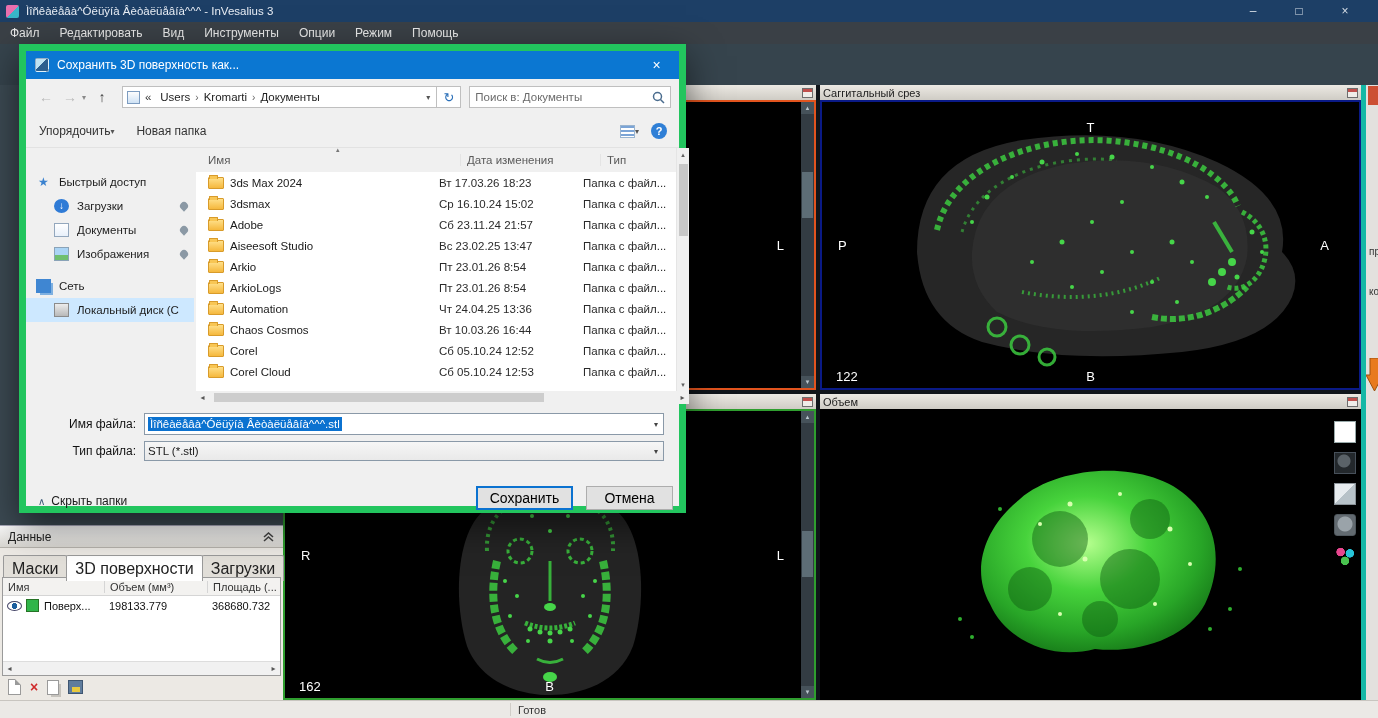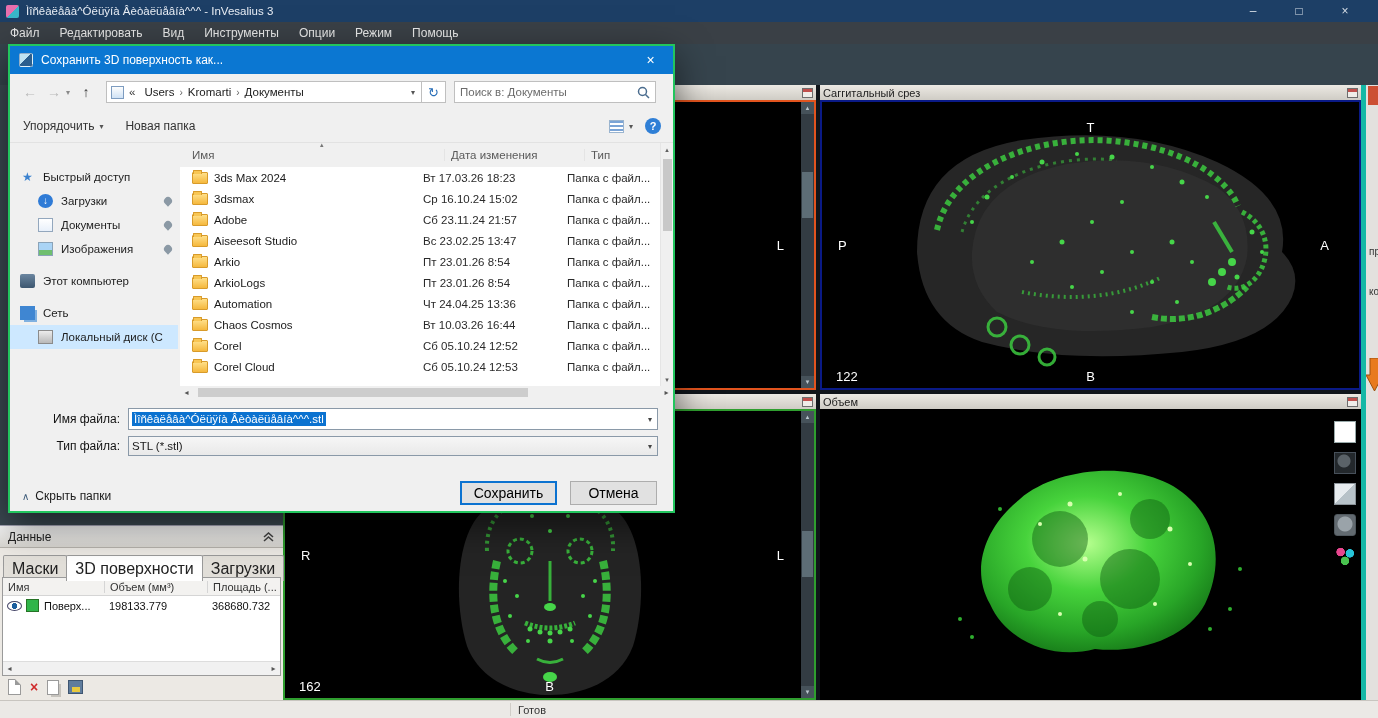--- a/index.html
+++ b/index.html
@@ -49,42 +49,42 @@
 .vt-dots{background:radial-gradient(circle at 30% 32%,#e8468e 0 4px,transparent 4.5px),radial-gradient(circle at 72% 38%,#27c4d8 0 4px,transparent 4.5px),radial-gradient(circle at 50% 72%,#49c24f 0 4px,transparent 4.5px)}
 
 
 .rstrip{position:absolute;left:1361px;top:85px;width:17px;height:615px;background:#e3e1de;border-left:5px solid #14b8a6}
 .rs-red{position:absolute;left:2px;top:1px;width:14px;height:19px;background:#cc4f33}
 .rs-frag{position:absolute;left:3px;font-size:10px;color:#333;white-space:nowrap;overflow:hidden;width:14px}
 .rs-f0{top:161px}.rs-f1{top:201px}
 .rs-arrow{position:absolute;left:0;top:273px}
 
 
-.dlg{position:absolute;left:8px;top:44px;width:667px;height:469px;background:#f0f0f0;border:2px solid #22c55e;box-shadow:0 12px 34px rgba(0,0,0,.55);z-index:50}
+.dlg{position:absolute;left:19px;top:44px;width:667px;height:469px;background:#f0f0f0;border:7px solid #22c55e;box-shadow:0 12px 34px rgba(0,0,0,.55);z-index:50}
 .dlg-title{height:28px;background:#0b77d2;display:flex;align-items:center;color:#fff}
 .dlg-ico{width:14px;height:14px;margin:0 8px 0 9px;border-radius:2px;background:linear-gradient(135deg,#bfe3f2 0 45%,#2b5f8e 45%);border:1px solid rgba(255,255,255,.5);flex:none}
 .dlg-title-text{font-size:12px}
 .dlg-close{margin-left:auto;width:45px;height:28px;display:flex;align-items:center;justify-content:center;font-size:14px;color:#fff}
 .dlg-nav{position:absolute;top:28px;left:0;width:100%;height:36px;display:flex;align-items:center;padding:0 8px}
 .nav-btn{width:24px;height:24px;display:flex;align-items:center;justify-content:center;font-size:14px}
 .dis{color:#b9b9b9}.ena{color:#3b3b3b}
 .nav-hist{font-size:8px;color:#8a8a8a;margin:0 4px 0 0}
 .crumbbox{display:flex;align-items:center;background:#fff;border:1px solid #bfbfbf;height:22px;width:316px;margin-left:8px;padding:0 4px;font-size:11.5px;color:#222}
 .loc-ico{width:13px;height:13px;background:linear-gradient(#fdfdfd,#cfe2f5);border:1px solid #7d9cc0;margin-right:5px;flex:none}
 .bc-ov{margin-right:5px;color:#333}
 .crumb{padding:0 4px;white-space:nowrap}
 .bc-sep{color:#666;font-size:10px;padding:0 1px}
 .crumb-dd{margin-left:auto;font-size:8px;color:#555;padding-right:2px}
 .refreshbox{width:24px;height:22px;background:#fff;border:1px solid #bfbfbf;border-left:none;display:flex;align-items:center;justify-content:center;color:#2a6fb8;font-size:13px}
 .searchbox{display:flex;align-items:center;background:#fff;border:1px solid #bfbfbf;height:22px;width:202px;margin-left:8px;padding:0 5px}
 .searchbox input{border:none;outline:none;flex:1;font-size:11.5px;color:#444;background:transparent;font-family:"Liberation Sans",sans-serif}
 .searchbox input::placeholder{color:#6b6b6b}
 .mag{flex:none}
 .dlg-tools{position:absolute;top:64px;left:0;width:100%;height:33px;border-bottom:1px solid #e2e2e2;display:flex;align-items:center;font-size:12px;color:#333}
-.tool-btn{display:flex;align-items:center;gap:5px;padding:4px 9px;margin-left:4px}
+.tool-btn{display:flex;align-items:center;padding:4px 9px;margin-left:4px}
 .dd{font-size:8px;color:#555}
 .tools-right{margin-left:auto;display:flex;align-items:center;gap:10px;margin-right:12px}
 .view-ic{width:15px;height:13px;background:repeating-linear-gradient(#7ba4d6 0 2px,#fff 2px 4px);border:1px solid #9ab4cf}
 .help-ic{width:16px;height:16px;border-radius:50%;background:#2f7fd6;color:#fff;font-size:11px;font-weight:bold;display:flex;align-items:center;justify-content:center}
 .dlg-side{position:absolute;left:0;top:97px;width:168px;bottom:117px;padding-top:22px;overflow:hidden}
 .side-item{display:flex;align-items:center;height:24px;padding:0 6px 0 10px;font-size:11.5px;color:#1c1c1c}
 .side-item.ind{padding-left:28px}
 .side-item.sel{background:#cde8ff}
 .side-item.gap{margin-top:8px}
 .slabel{white-space:nowrap;overflow:hidden}
@@ -440,24 +440,20 @@
           <span class="sic sic-documents"></span>
           <span class="slabel">Документы</span>
           <span class="pin"></span>
         </div>
         <div class="side-item ind">
           <span class="sic sic-pictures"></span>
           <span class="slabel">Изображения</span>
           <span class="pin"></span>
         </div>
         <div class="side-item gap">
-          <span class="sic sic-computer"></span>
-          <span class="slabel">Этот компьютер</span>
-        </div>
-        <div class="side-item gap">
           <span class="sic sic-network"></span>
           <span class="slabel">Сеть</span>
         </div>
         <div class="side-item ind sel">
           <span class="sic sic-disk"></span>
           <span class="slabel">Локальный диск (C</span>
         </div>
       </div>
 
     <div class="dlg-list">

